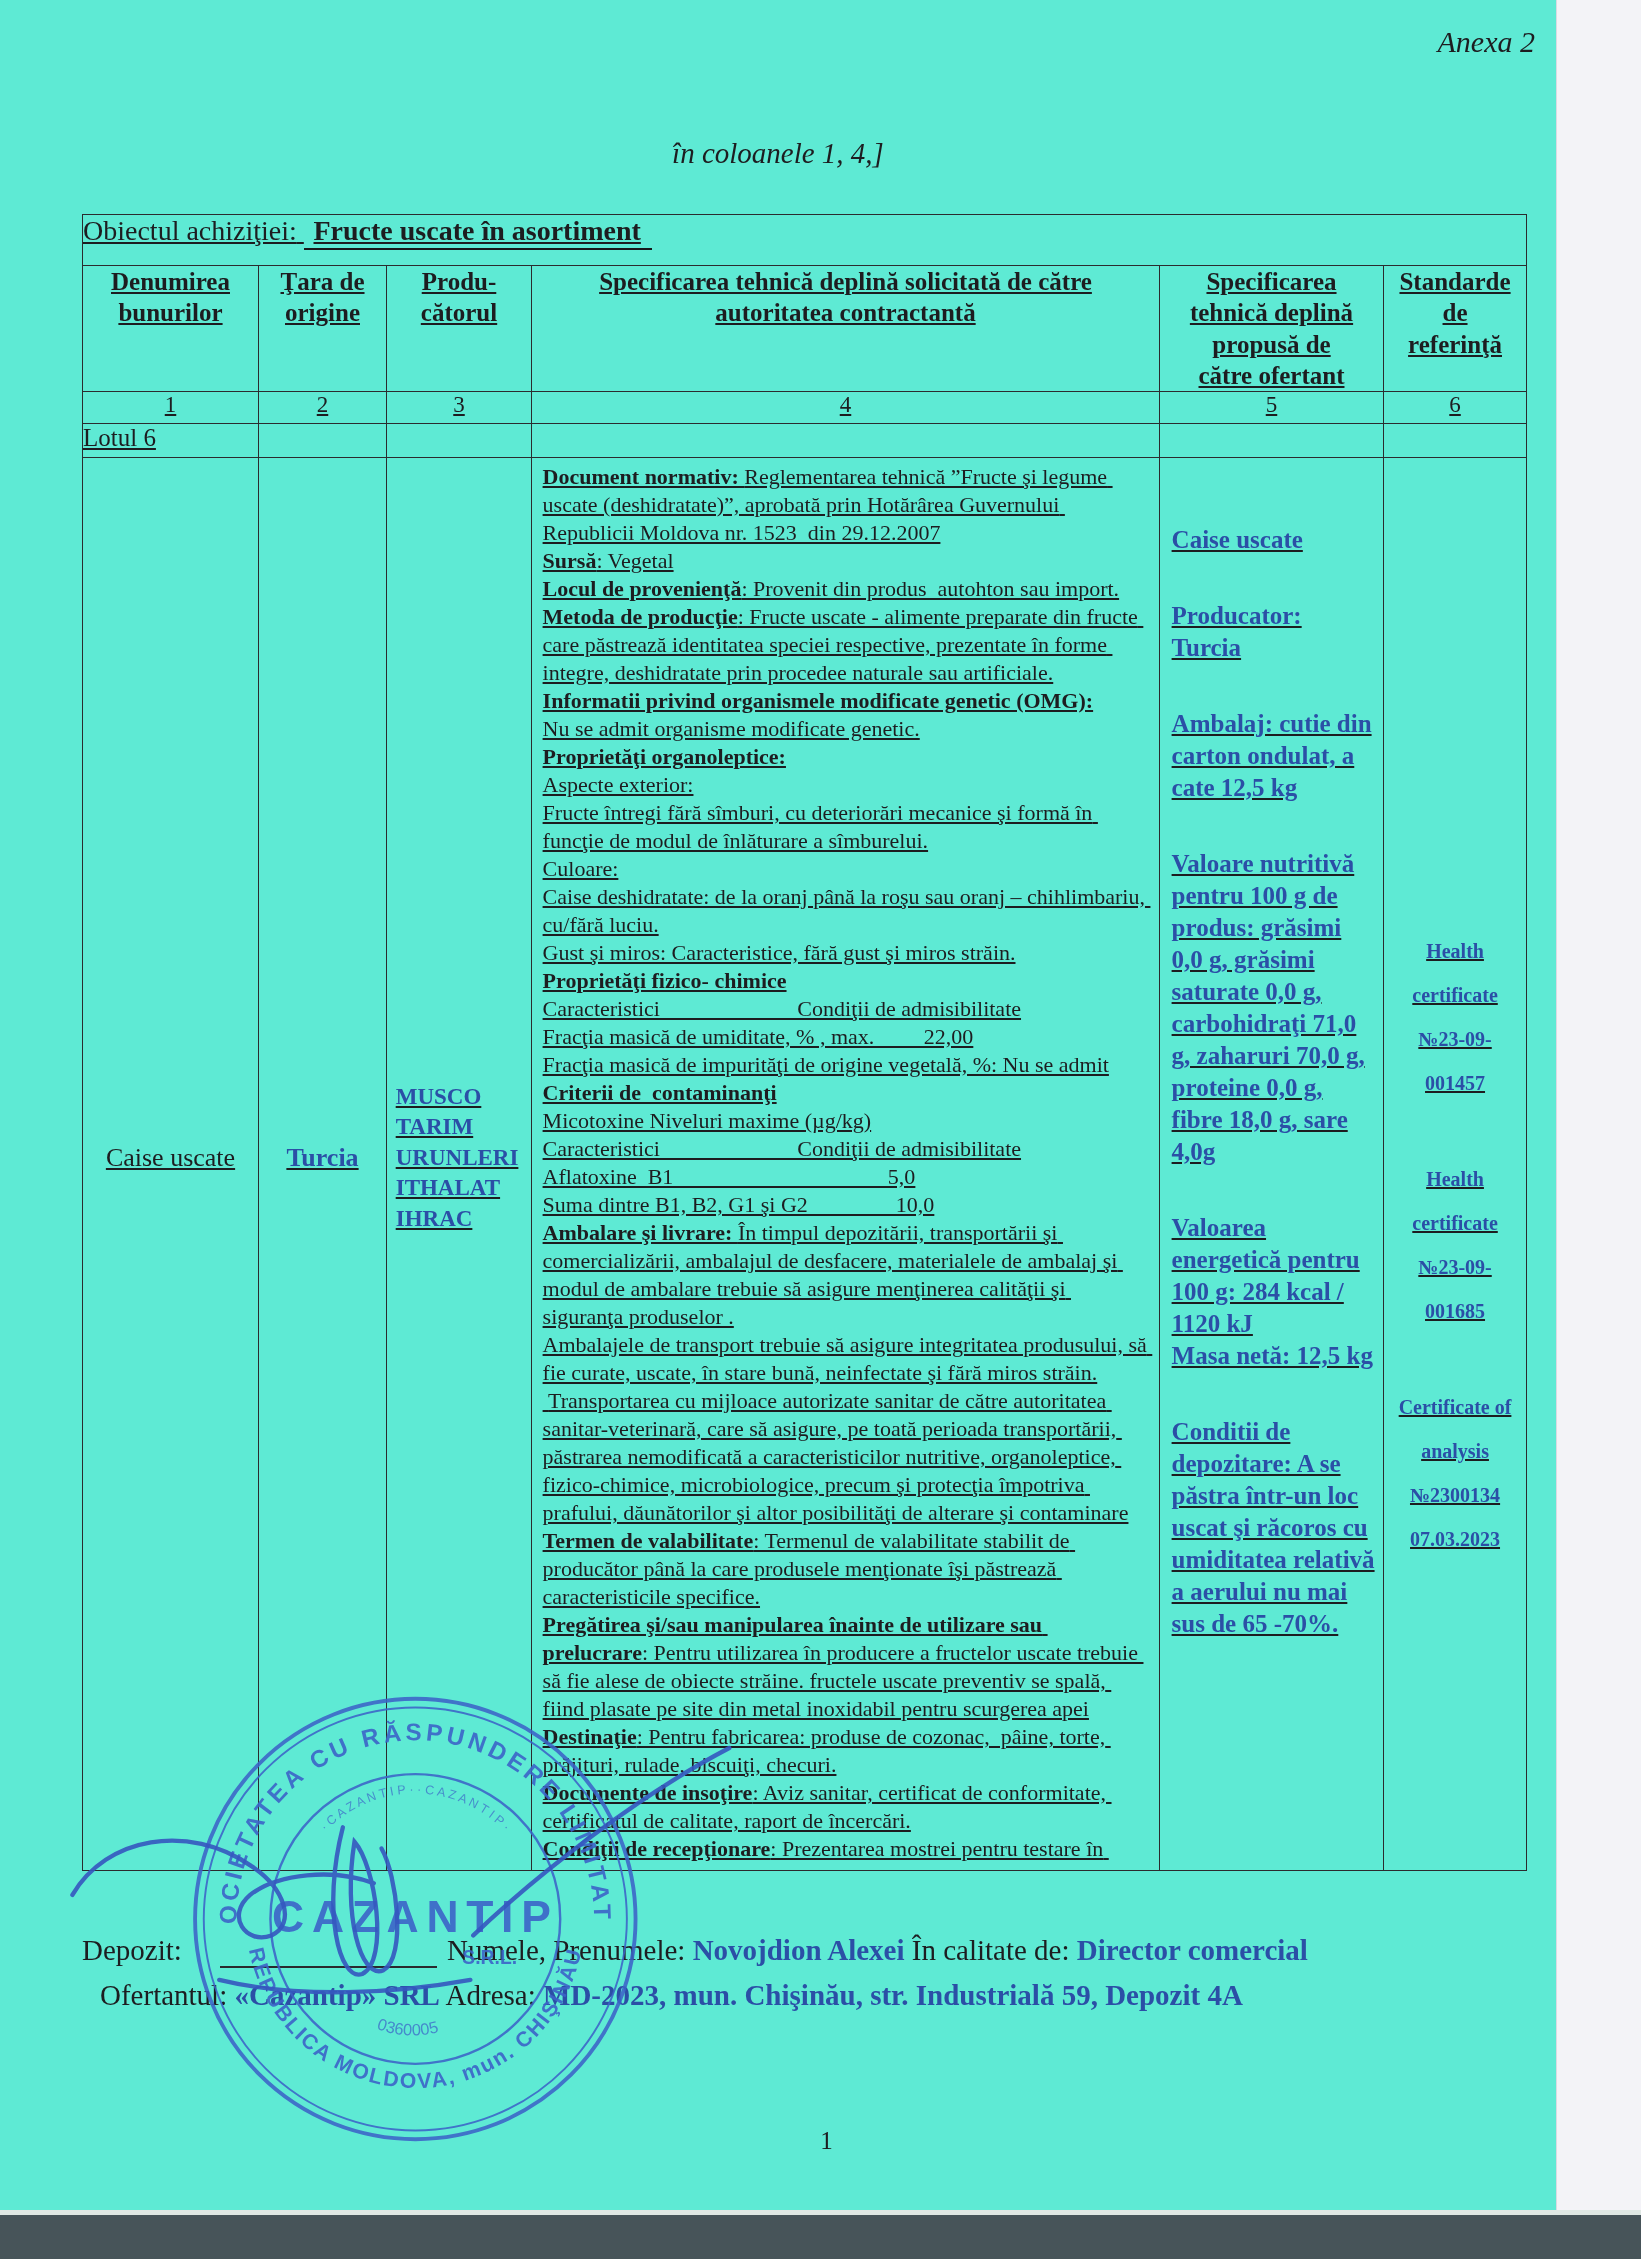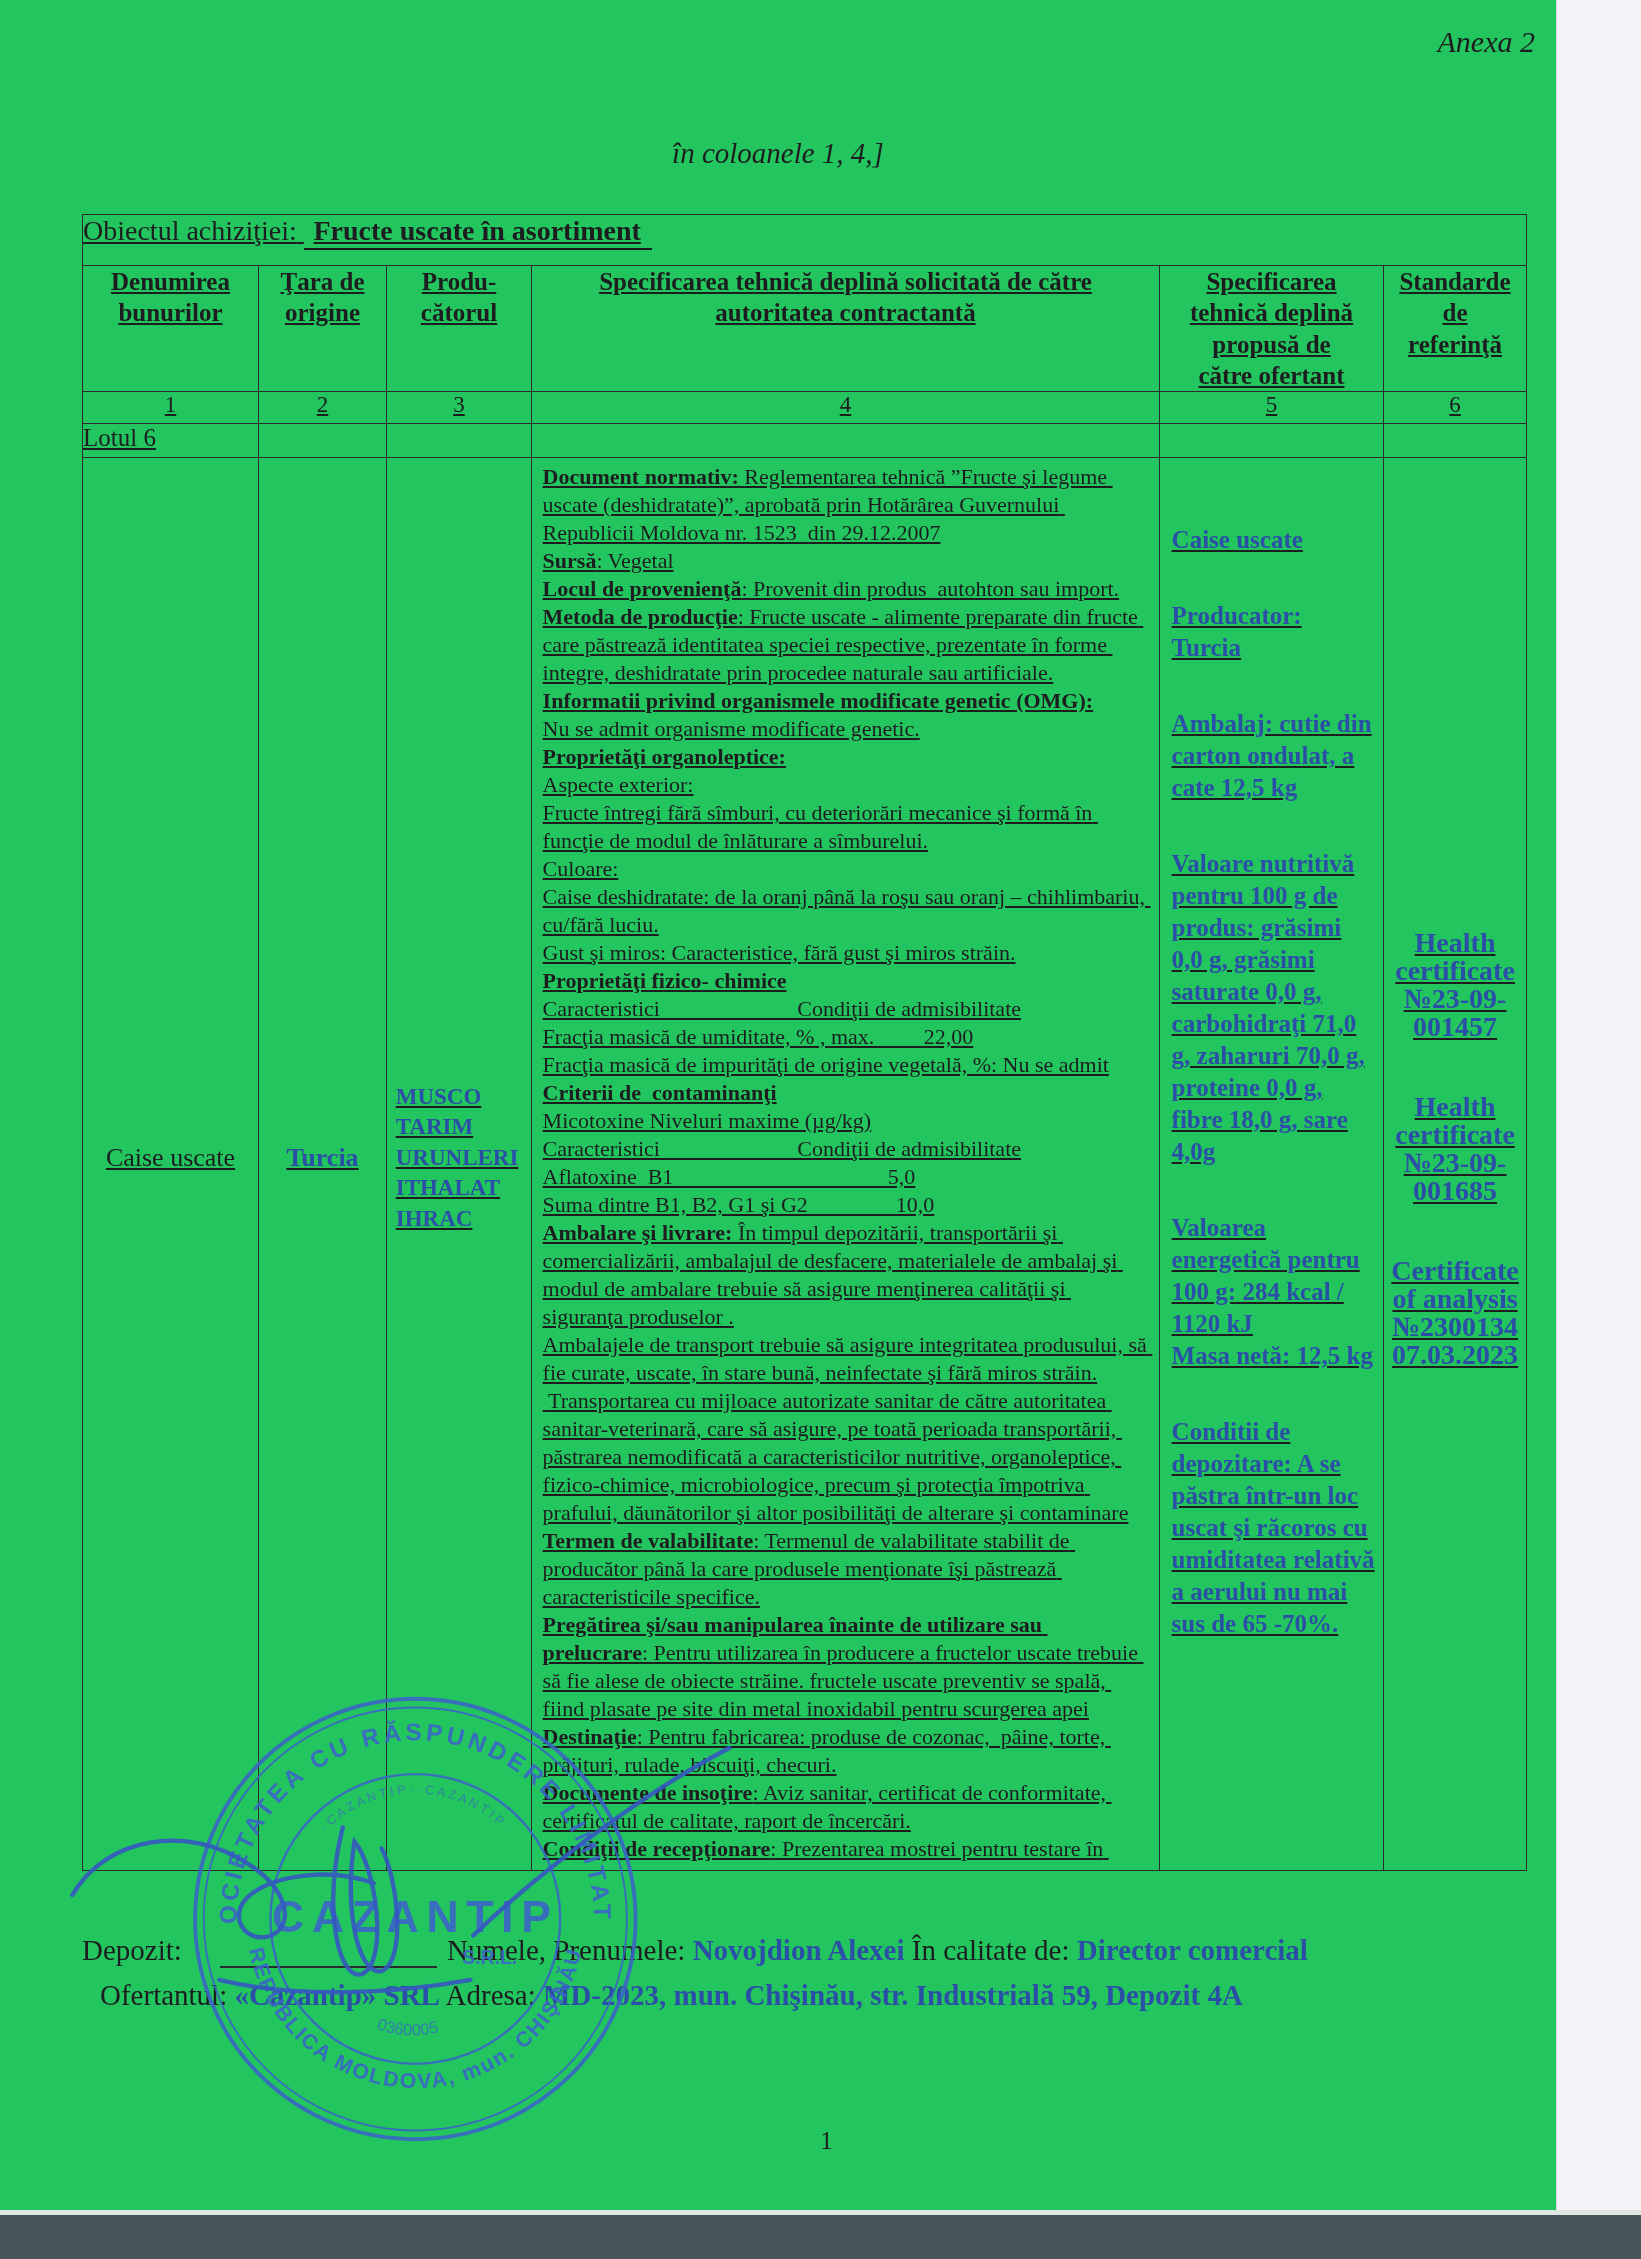--- a/index.html
+++ b/index.html
@@ -1,16 +1,16 @@
 <!DOCTYPE html>
 <html><head>
 <meta charset="utf-8">
 <style>
   html,body{margin:0;padding:0;background:#dfe1ea;}
-  .page{position:relative;width:1641px;height:2259px;background:#22c55e;overflow:hidden;
+  .page{position:relative;width:1641px;height:2259px;background:#5eead4;overflow:hidden;
         font-family:"Liberation Serif","DejaVu Serif",serif;color:#1d1d20;}
   .right-strip{position:absolute;left:1556px;top:0;width:85px;height:2215px;
         background:#f3f3f7;border-left:1px solid #d9dae2;}
   .bottom-bar{position:absolute;left:0;top:2215px;width:1641px;height:44px;background:#475459;}
   .bottom-bar-light{position:absolute;left:0;top:2210px;width:1641px;height:4.8px;background:#dfe7e3;}
 
   .annex{position:absolute;left:1284px;top:25px;width:251px;text-align:right;
         font-style:italic;font-size:30px;}
   .doc-title{position:absolute;left:0;top:54px;width:1556px;text-align:center;font-size:30px;}
   .doc-sub1{position:absolute;left:0;top:95px;width:1556px;text-align:center;
@@ -35,21 +35,21 @@
         font-size:26px;font-weight:bold;color:#2b4fa6;}
   .cell3{display:flex;align-items:center;height:1400px;padding-left:8.7px;
         font-size:23px;font-weight:bold;color:#2b4fa6;white-space:pre-line;line-height:1.32;}
   .cell4{height:1400px;overflow:hidden;padding:4.8px 8.7px 0 10.6px;}
   .cell4 p{margin:0;font-size:22px;line-height:28px;white-space:pre-wrap;}
   .cell4 b{font-weight:bold;margin-top:28px;}
   .cell5{height:1337px;overflow:hidden;padding:66px 7.7px 0 11.6px;}
   .cell5 p{margin:0 0 44px 0;font-size:25px;line-height:32px;font-weight:bold;
         color:#2b4fa6;white-space:pre-line;}
   .cell6{height:937px;overflow:hidden;padding:471px 5.8px 0 5.8px;text-align:center;}
-  .cell6 p{margin:0 0 52px 0;font-size:28px;line-height:28px;font-weight:bold;
+  .cell6 p{margin:0 0 52px 0;font-size:20px;line-height:44px;font-weight:bold;
         color:#2b4fa6;white-space:pre-line;text-align:center;}
   .sig-line2{position:absolute;left:100px;top:1979px;font-size:29px;white-space:nowrap;}
   .blue-val{color:#2b4fa6;font-weight:bold;}
   .sig-underline{position:absolute;left:220px;top:1966px;width:217px;height:1.9px;
         background:#2a2a2e;}
   .label-semnat{position:absolute;left:82px;top:1934px;font-size:29px;}
   .name-line{position:absolute;left:447px;top:1934px;font-size:29px;white-space:nowrap;}
   .page-num{position:absolute;left:778px;top:2127px;width:97px;text-align:center;font-size:25px;}
 
   .stamp-svg{position:absolute;left:53px;top:1692px;width:686px;height:454px;

